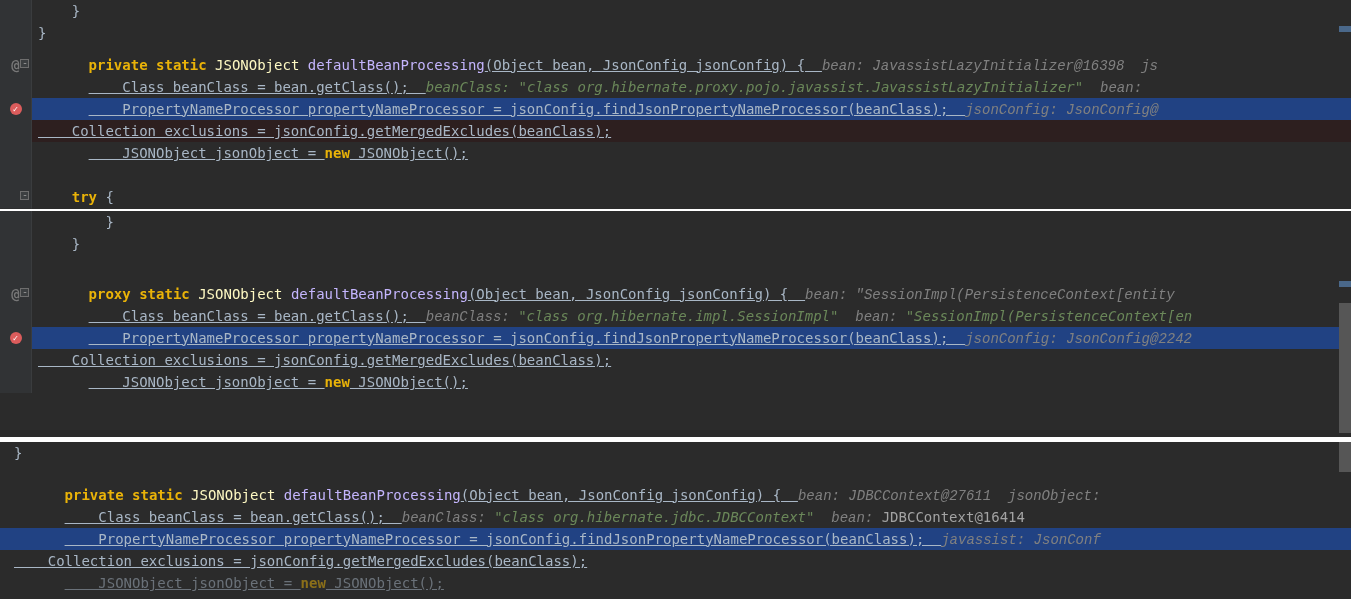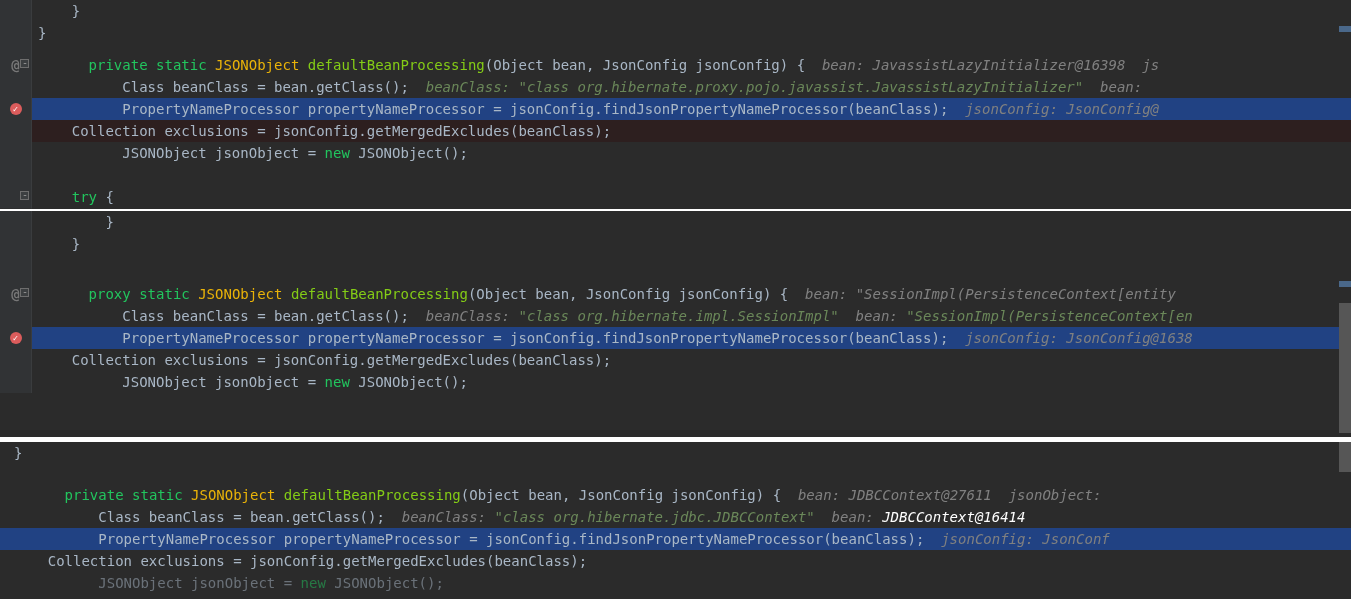--- a/index.html
+++ b/index.html
@@ -40,27 +40,27 @@
     position: relative;
   }
   .code {
     padding-left: 6px;
     color: #a9b7c6;
     position: relative;
     flex: 1;
     overflow: hidden;
   }
   
-  .kw      { color: #22c55e; }           
-  .type    { color: #eab308; }           
-  .method  { color: #84cc16; }           
-  .ident   { color: #a9b7c6; }
+  .kw      { color: #eab308; font-weight: bold; }           
+  .type    { color: #fef9c3; }           
+  .method  { color: #c4b5fd; }           
+  .ident   { color: #a9b7c6; text-decoration: underline; }
   .punct   { color: #a9b7c6; }
-  .hint    { color: #808080; font-style: italic; }      
-  .hintval { color: #ffffff; font-style: italic; }       
+  .hint    { color: #808080; font-style: italic; font-family: Liberation Mono, monospace; }      
+  .hintval { color: #a3a3a3; }       
   .hintstr { color: #6a8759; font-style: italic; }       
 
   .hl-exec {
     background: #214283;
     justify-content: flex-end;
   }
   .hl-dark {
     background: #2d1f1f;
   }
 
@@ -203,21 +203,21 @@
     <div class="code">
       <span class="ident">    Class beanClass = bean.getClass();  </span><span class="hint">beanClass: </span><span class="hintstr">"class org.hibernate.impl.SessionImpl"</span><span class="hint">  bean: </span><span class="hintstr">"SessionImpl(PersistenceContext[en</span>
     </div>
   </div>
 
   <div class="line hl-exec">
     <div class="gutter">
       <div class="bp-circle bp-check"></div>
     </div>
     <div class="code">
-      <span class="ident">    PropertyNameProcessor propertyNameProcessor = jsonConfig.findJsonPropertyNameProcessor(beanClass);  </span><span class="hint">jsonConfig: JsonConfig@1638</span>
+      <span class="ident">    PropertyNameProcessor propertyNameProcessor = jsonConfig.findJsonPropertyNameProcessor(beanClass);  </span><span class="hint">jsonConfig: JsonConfig@2242</span>
     </div>
   </div>
 
   <div class="line">
     <div class="gutter"></div>
     <div class="code"><span class="ident">    Collection exclusions = jsonConfig.getMergedExcludes(beanClass);</span></div>
   </div>
 
   <div class="line">
     <div class="gutter"></div>
@@ -250,21 +250,21 @@
   <div class="line">
     
     <div class="code">
       <span class="ident">    Class beanClass = bean.getClass();  </span><span class="hint">beanClass: </span><span class="hintstr">"class org.hibernate.jdbc.JDBCContext"</span><span class="hint">  bean: </span><span class="hintval">JDBCContext@16414</span>
     </div>
   </div>
 
   <div class="line hl-exec">
     
     <div class="code">
-      <span class="ident">    PropertyNameProcessor propertyNameProcessor = jsonConfig.findJsonPropertyNameProcessor(beanClass);  </span><span class="hint">jsonConfig: JsonConf</span>
+      <span class="ident">    PropertyNameProcessor propertyNameProcessor = jsonConfig.findJsonPropertyNameProcessor(beanClass);  </span><span class="hint">javassist: JsonConf</span>
     </div>
   </div>
 
   <div class="line">
     
     <div class="code"><span class="ident">    Collection exclusions = jsonConfig.getMergedExcludes(beanClass);</span></div>
   </div>
 
   <div class="line" style="opacity:.5">
     

